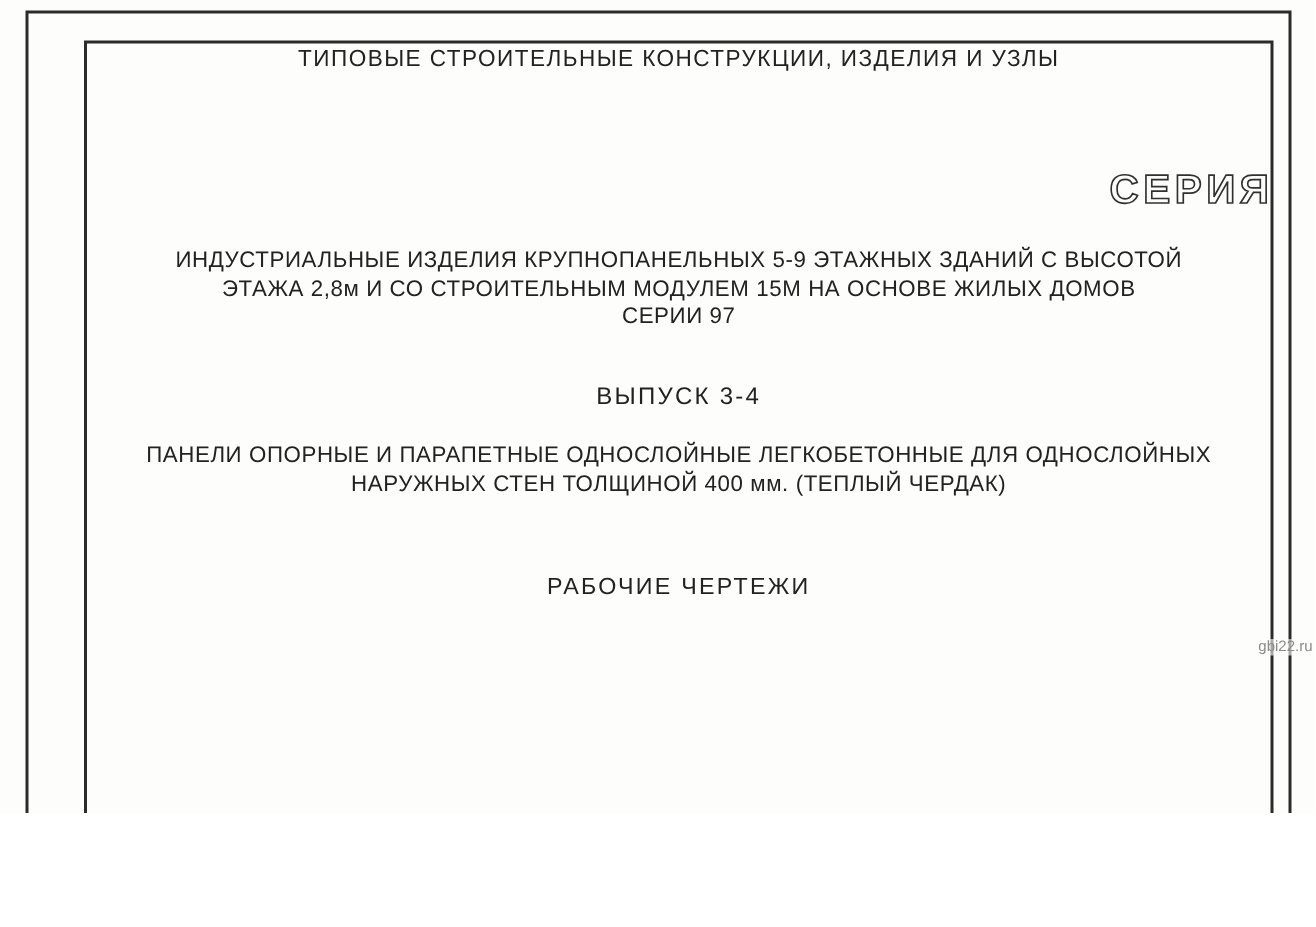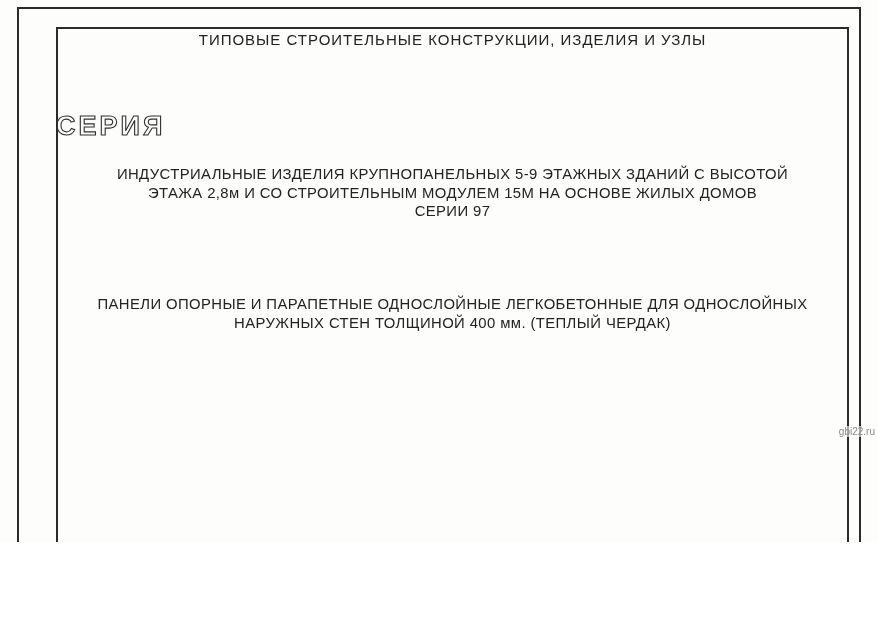--- a/index.html
+++ b/index.html
@@ -45,21 +45,21 @@
   }
   .doc-header {
     top: 31px;
     font-size: 15.5px;
     letter-spacing: 1px;
     transform: scaleX(0.97);
   }
   .series-row {
     top: 111px;
     display: flex;
-    justify-content: space-between;
+    justify-content: flex-end;
     gap: 58px;
     font-size: 27px;
     font-weight: 700;
     letter-spacing: 3px;
   }
   .series-text { color: #2a2a2a; }
   @supports (-webkit-text-stroke: 1px #000) {
     .series-text {
       -webkit-text-stroke: 1.1px #303030;
       color: transparent;
@@ -99,22 +99,24 @@
   <div class="txt series-row">
     <span class="series-text">СЕРИЯ</span>
   </div>
 
   <div class="txt para description-block">
     <div>ИНДУСТРИАЛЬНЫЕ ИЗДЕЛИЯ КРУПНОПАНЕЛЬНЫХ 5-9 ЭТАЖНЫХ ЗДАНИЙ С ВЫСОТОЙ</div>
     <div>ЭТАЖА 2,8м И СО СТРОИТЕЛЬНЫМ МОДУЛЕМ 15М НА ОСНОВЕ ЖИЛЫХ ДОМОВ</div>
     <div>СЕРИИ 97</div>
   </div>
 
+  <div class="txt issue-line">ВЫПУСК 3-4</div>
 
   <div class="txt para subject-block">
     <div>ПАНЕЛИ ОПОРНЫЕ И ПАРАПЕТНЫЕ ОДНОСЛОЙНЫЕ ЛЕГКОБЕТОННЫЕ ДЛЯ ОДНОСЛОЙНЫХ</div>
     <div>НАРУЖНЫХ СТЕН ТОЛЩИНОЙ 400 мм. (ТЕПЛЫЙ ЧЕРДАК)</div>
   </div>
 
+  <div class="txt doc-type-line">РАБОЧИЕ ЧЕРТЕЖИ</div>
 
   <div class="watermark">gbi22.ru</div>
 
 </div>
 
 </body></html>

